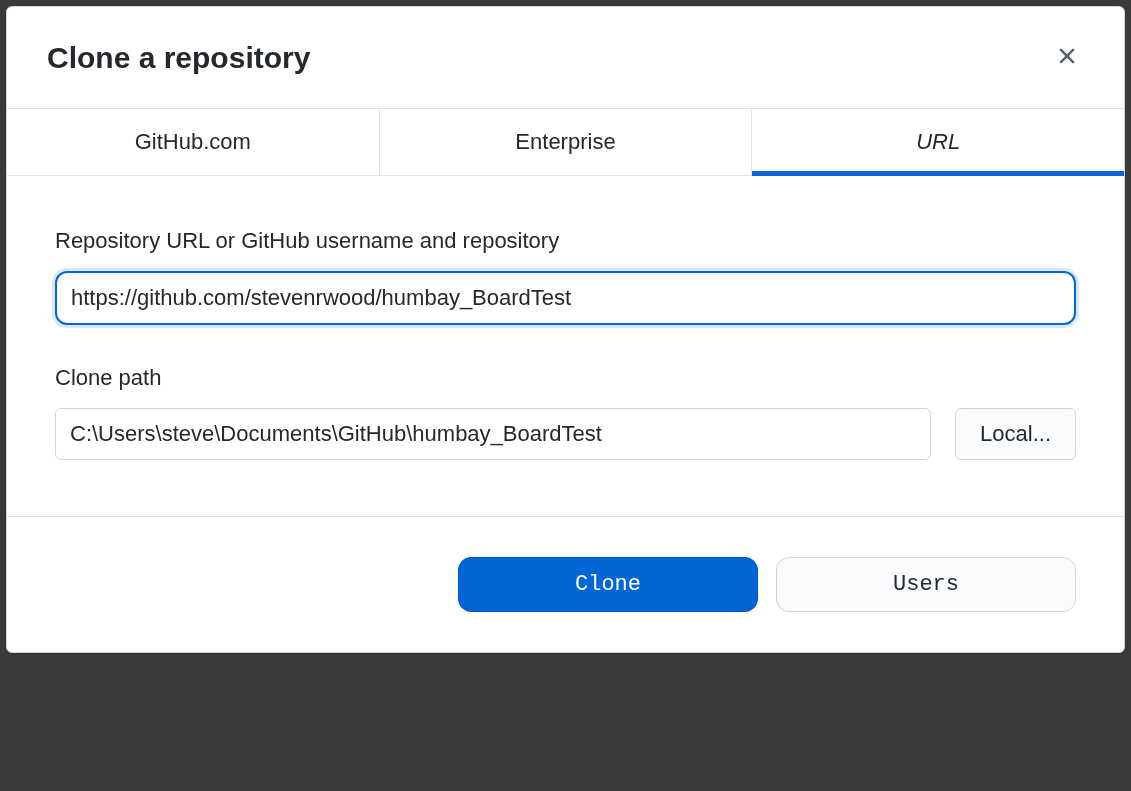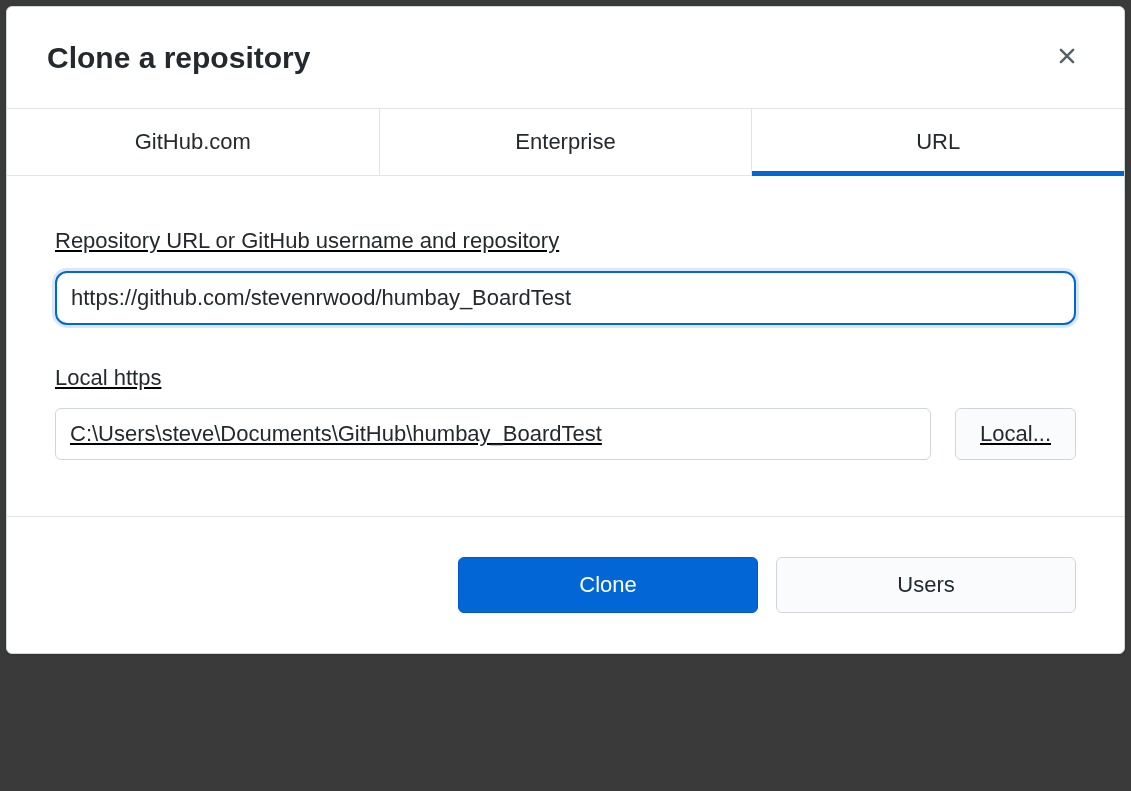--- a/index.html
+++ b/index.html
@@ -63,20 +63,21 @@
       font-size: 22px;
       color: #24292e;
       background: #ffffff;
       border: none;
       border-right: 1px solid #e1e4e8;
       cursor: pointer;
       position: relative;
     }
     .tab:last-child {
       border-right: none;
+      font-style: italic;
     }
     .tab.active::after {
       content: "";
       position: absolute;
       left: 0;
       right: 0;
       bottom: -1px;
       height: 5px;
       background: #0366d6;
     }
@@ -104,21 +105,20 @@
       font-family: inherit;
       color: #24292e;
       padding: 12px 14px;
       border: 2px solid #0366d6;
       border-radius: 12px;
       outline: none;
       box-shadow: 0 0 0 3px rgba(3,102,214,0.15);
     }
     .field-group {
       margin-bottom: 36px;
-      text-decoration: underline;
     }
     .field-group:last-child {
       margin-bottom: 0;
     }
     .path-row {
       display: flex;
       gap: 24px;
       align-items: stretch;
     }
     .path-input {
@@ -145,23 +145,23 @@
     }
     .dialog-footer {
       border-top: 1px solid #e1e4e8;
       padding: 40px 48px 40px 48px;
       display: flex;
       justify-content: flex-end;
       gap: 18px;
     }
     .btn {
       font-size: 22px;
-      font-family: Liberation Sans, sans-serif;
+      font-family: Liberation Mono, monospace;
       padding: 14px 0;
-      border-radius: 6px;
+      border-radius: 13px;
       cursor: pointer;
       width: 300px;
       text-align: center;
     }
     .btn-primary {
       background: #0366d6;
       color: #ffffff;
       border: 1px solid #0358c3;
     }
     .btn-secondary {
@@ -195,21 +195,21 @@
   <div class="dialog-body">
 
     <div class="field-group">
       <div class="field-label">
         <span>Repository URL or GitHub username and repository</span><br>
       </div>
       <input type="text" class="text-input" value="https://github.com/stevenrwood/humbay_BoardTest" style="">
     </div>
 
     <div class="field-group">
-      <div class="field-label">Local https</div>
+      <div class="field-label">Clone path</div>
       <div class="path-row">
         <input type="text" class="path-input" value="C:\Users\steve\Documents\GitHub\humbay_BoardTest" style="">
         <button class="choose-button">Local...</button>
       </div>
     </div>
 
   </div>
 
   <div class="dialog-footer">
     <button class="btn btn-primary">Clone</button>

